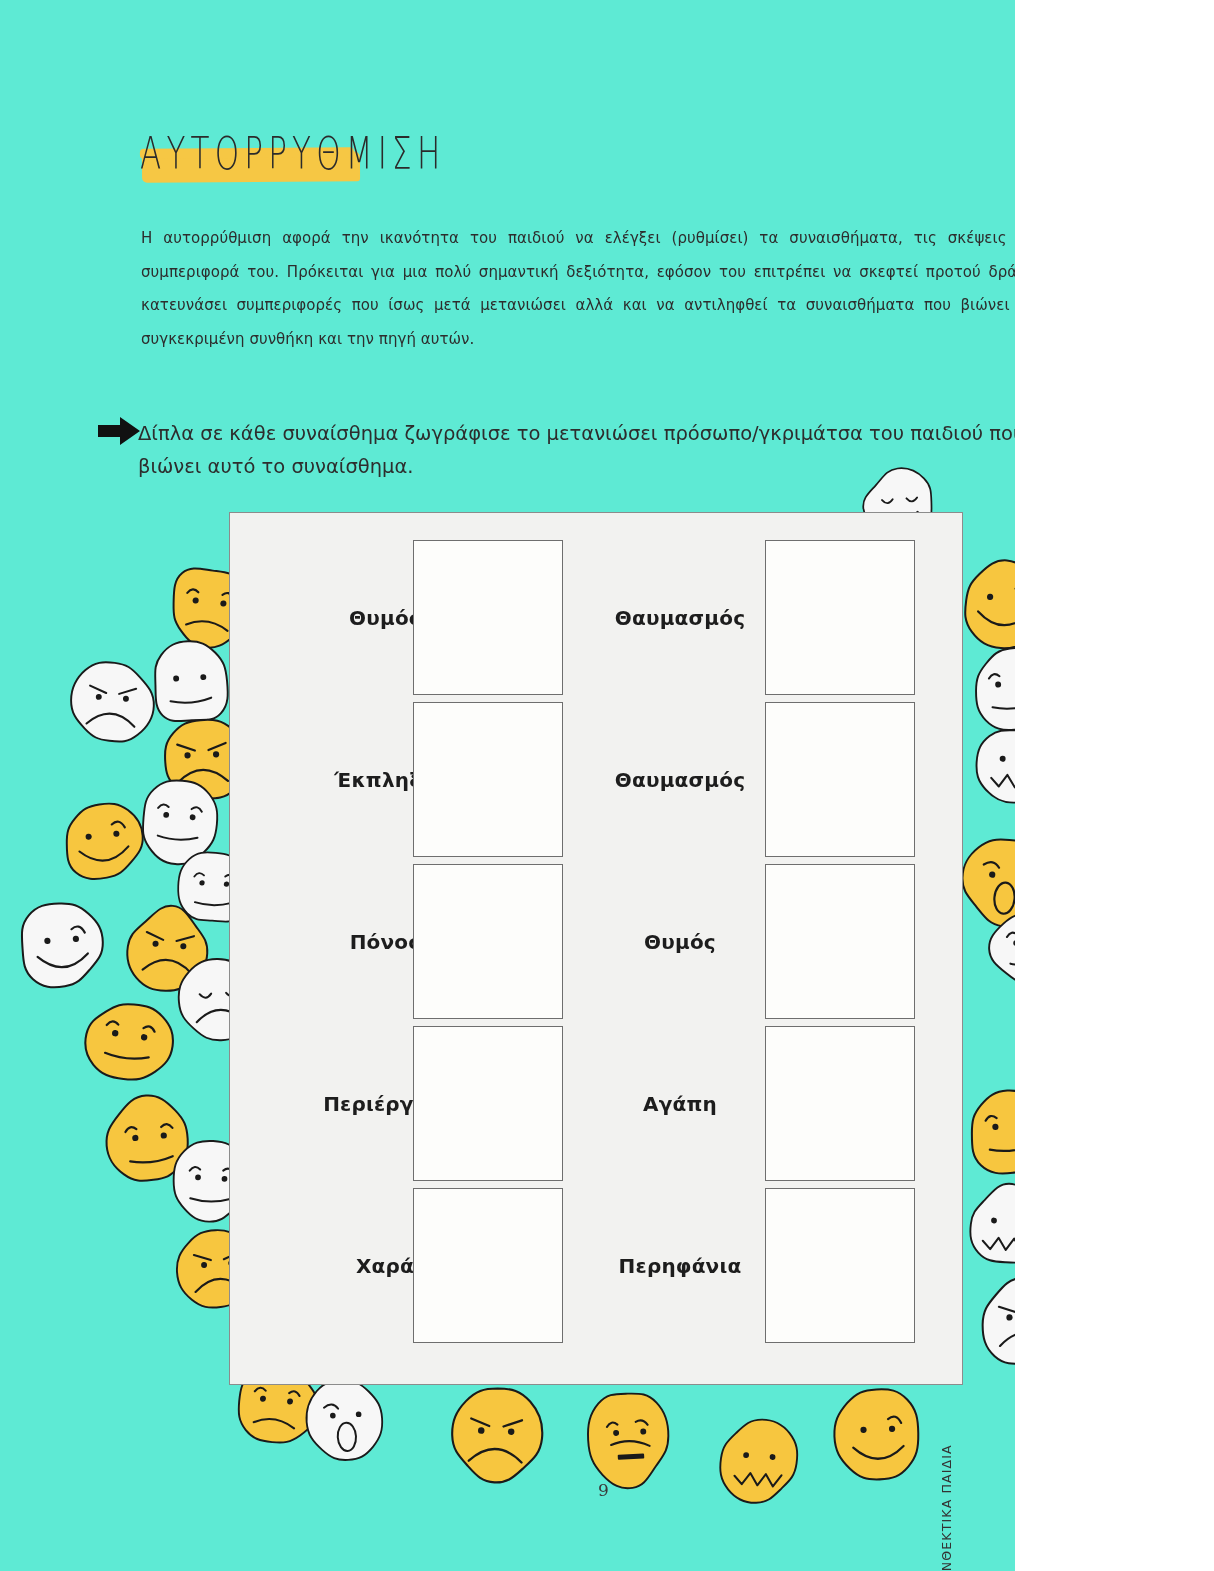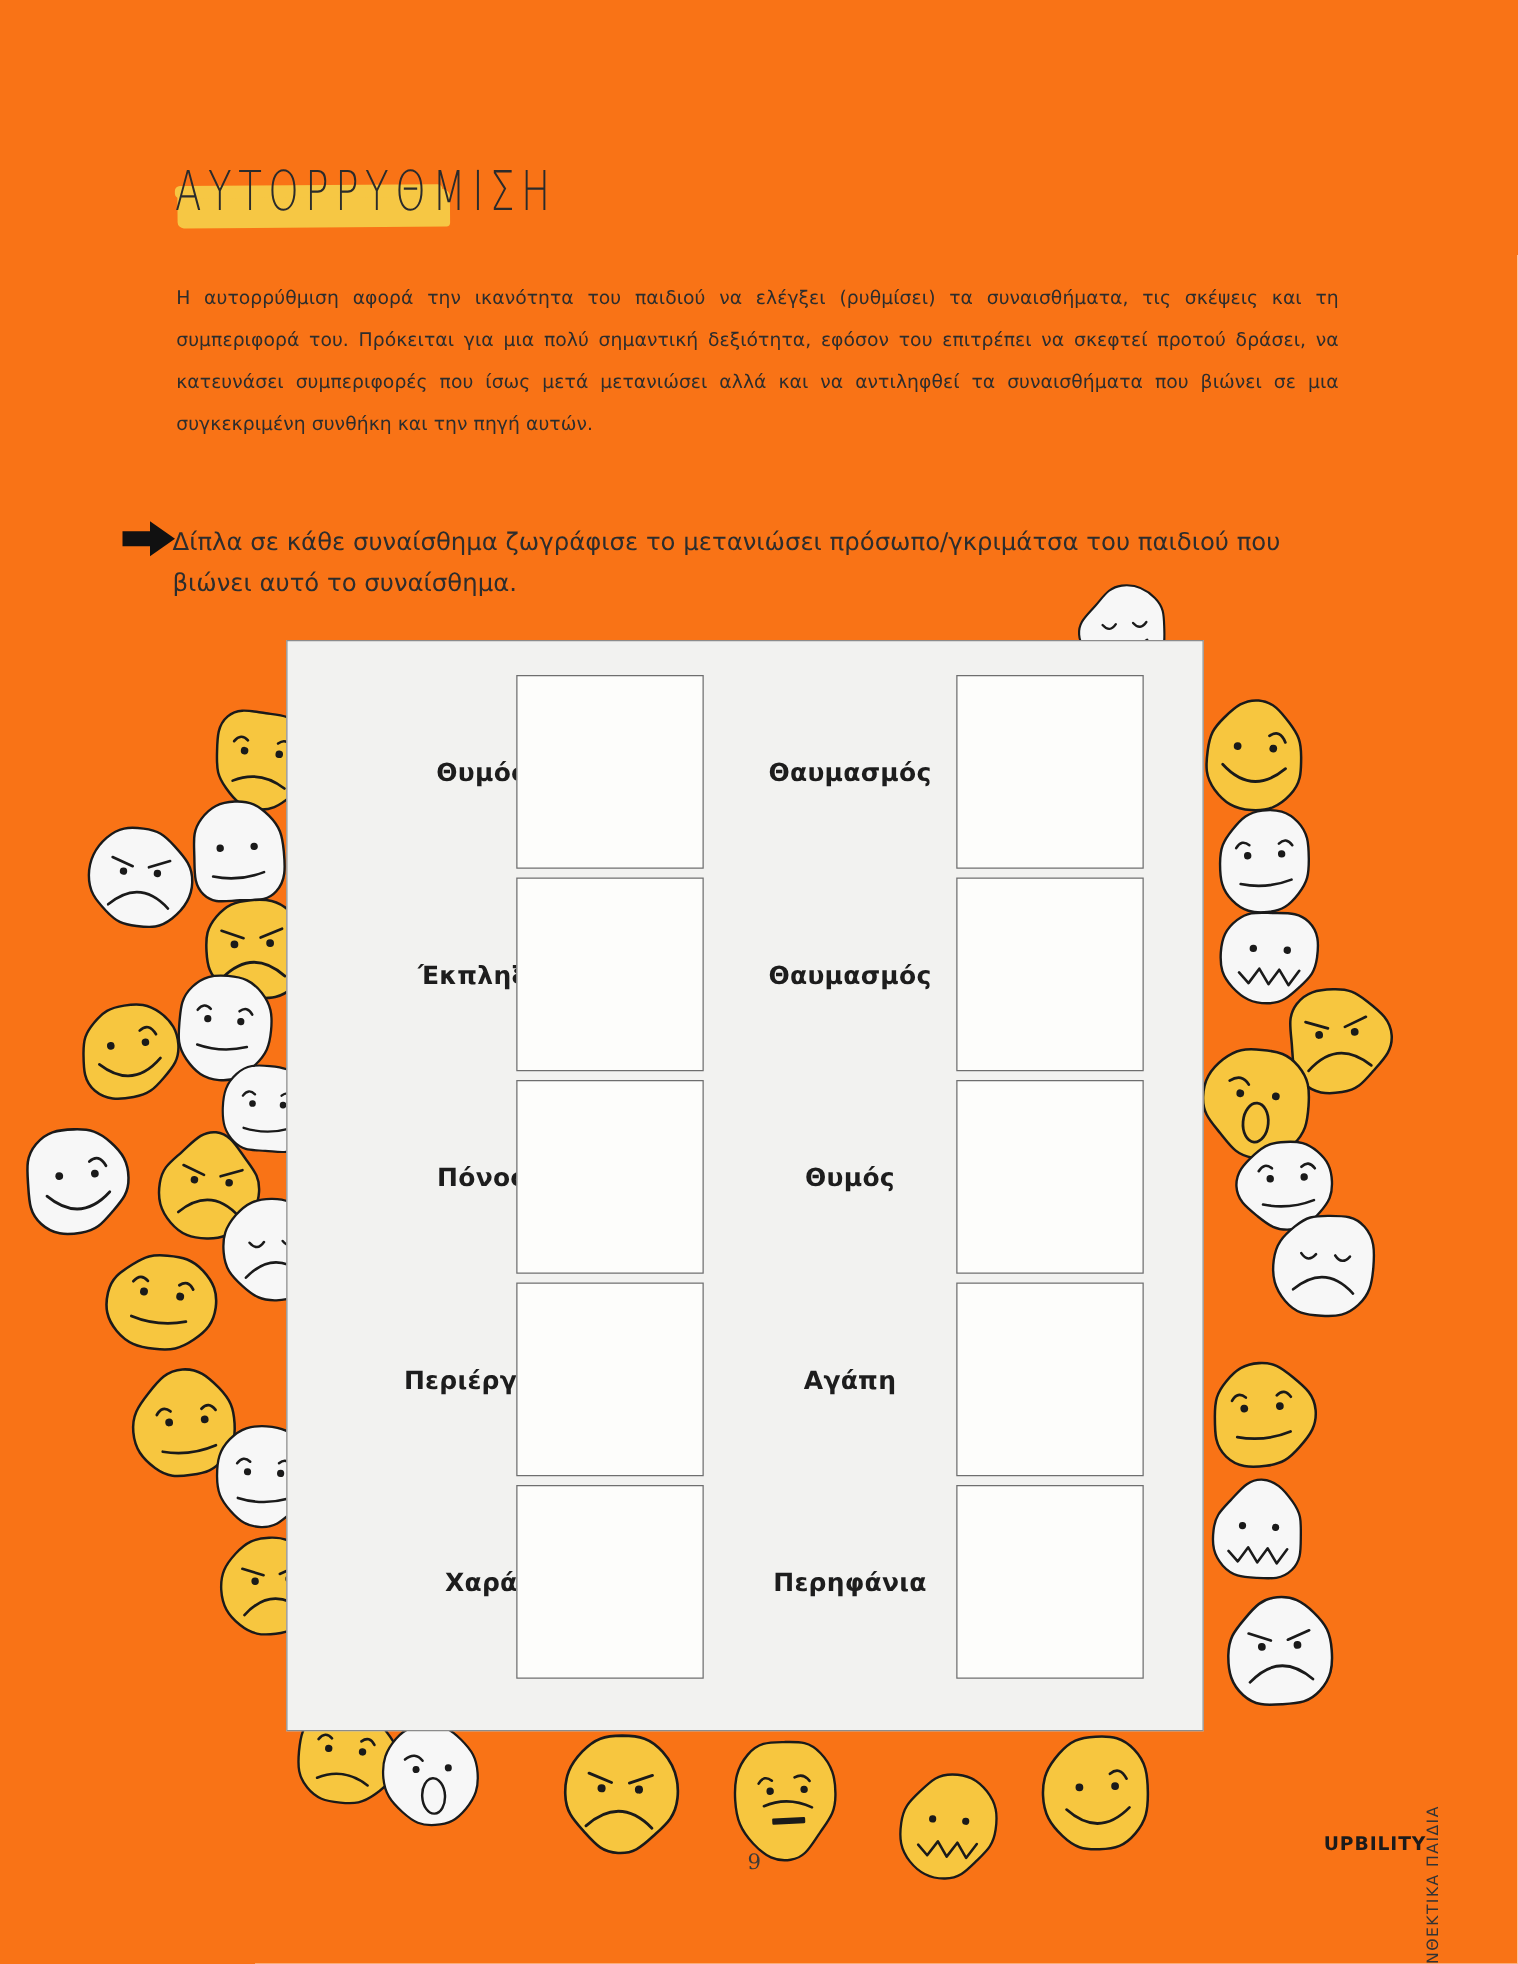--- a/index.html
+++ b/index.html
@@ -6,24 +6,25 @@
     margin: 0;
     padding: 0;
     background: #ffffff;
   }
   body {
     font-family: "DejaVu Sans", "Liberation Sans", sans-serif;
     color: #231f20;
   }
   #page {
     position: relative;
-    width: 1214px;
+    width: 976px;
     height: 1571px;
     overflow: hidden;
-    background: #f97316;
+    background: #5eead4;
+    padding-left: 39px;
   }
 
   
   .title-wrap {
     position: absolute;
     left: 140px;
     top: 128px;
     width: 420px;
     height: 62px;
   }

